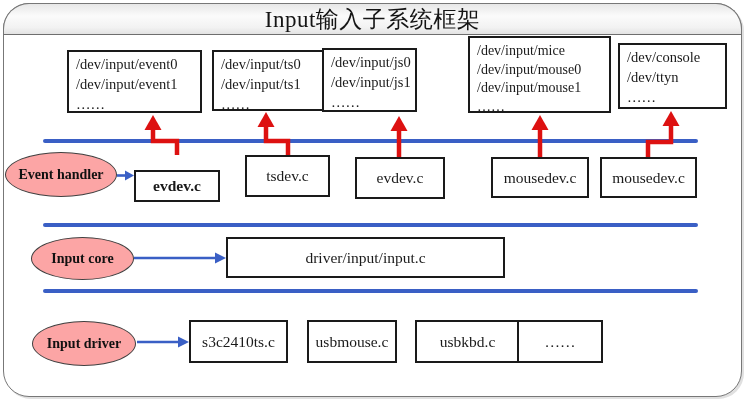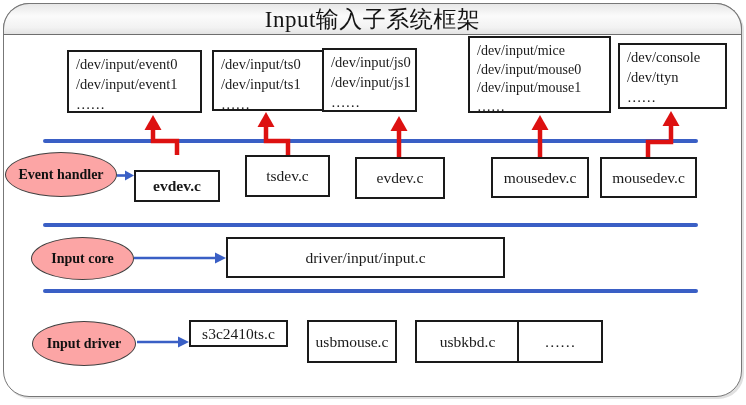--- a/index.html
+++ b/index.html
@@ -98,21 +98,21 @@
   <div class="ellipse" style="left:31px;top:237px;width:103px;height:43px;">
     <span>Input core</span>
   </div>
   <div class="box mid" style="left:226px;top:237px;width:279px;height:41px;">
     <span>driver/input/input.c</span>
   </div>
 
   <div class="ellipse" style="left:32px;top:321px;width:104px;height:45px;">
     <span>Input driver</span>
   </div>
-  <div class="box mid" style="left:189px;top:320px;width:99px;height:27px;">
+  <div class="box mid" style="left:189px;top:320px;width:99px;height:43px;">
     <span>s3c2410ts.c</span>
   </div>
   <div class="box mid" style="left:307px;top:320px;width:90px;height:43px;">
     <span>usbmouse.c</span>
   </div>
   <div class="box mid" style="left:415px;top:320px;width:105px;height:43px;">
     <span>usbkbd.c</span>
   </div>
   <div class="box mid" style="left:517px;top:320px;width:86px;height:43px;">
     <span>……</span>

